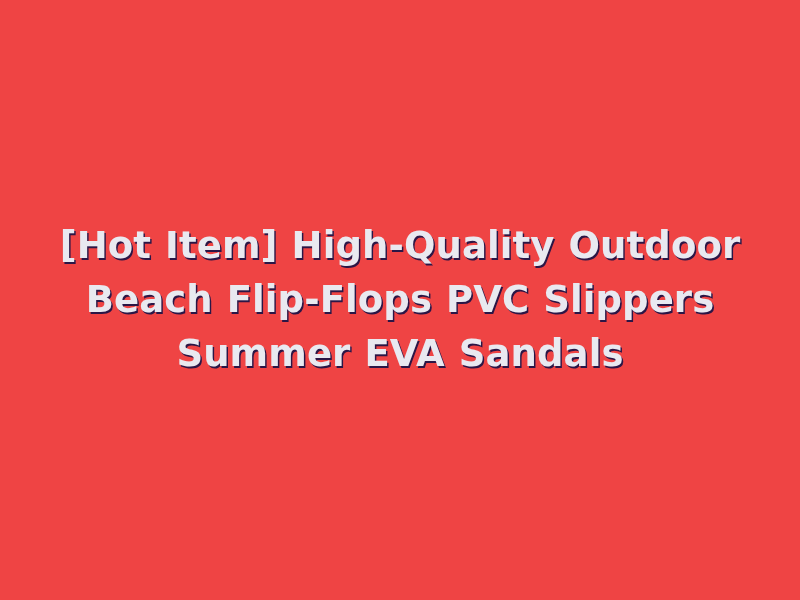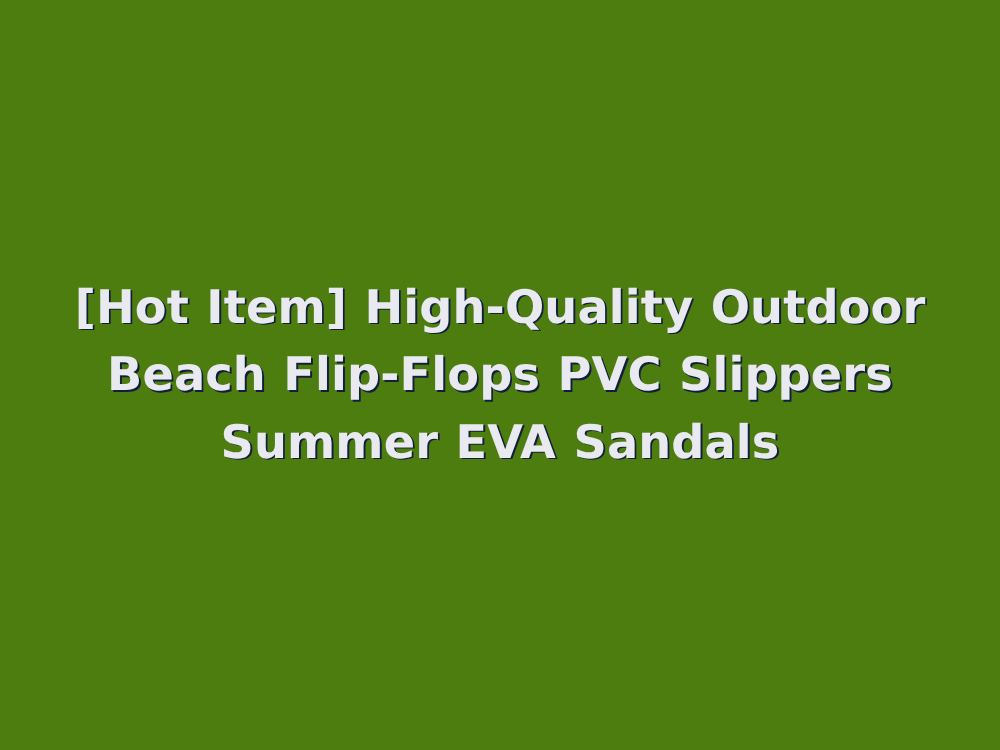--- a/index.html
+++ b/index.html
@@ -47,21 +47,21 @@
     word-spacing: 1px;
     text-align: center;
     text-rendering: optimizeLegibility;
     text-shadow: 1.5px 1.5px 0 rgba(8, 14, 70, 0.85);
     -webkit-font-smoothing: antialiased;
   }
 </style>
 </head>
 <body>
 
-<div id="product-card" style="background-color: #4d7c0f;">
+<div id="product-card" style="background-color: #ef4444;">
 
   <div id="title-block">
 
     <h1 id="product-title" style="color: rgb(233, 233, 240);">[Hot Item] High-Quality Outdoor Beach Flip-Flops PVC Slippers Summer EVA Sandals</h1>
 
   </div>
 
 </div>
 
 </body></html>

